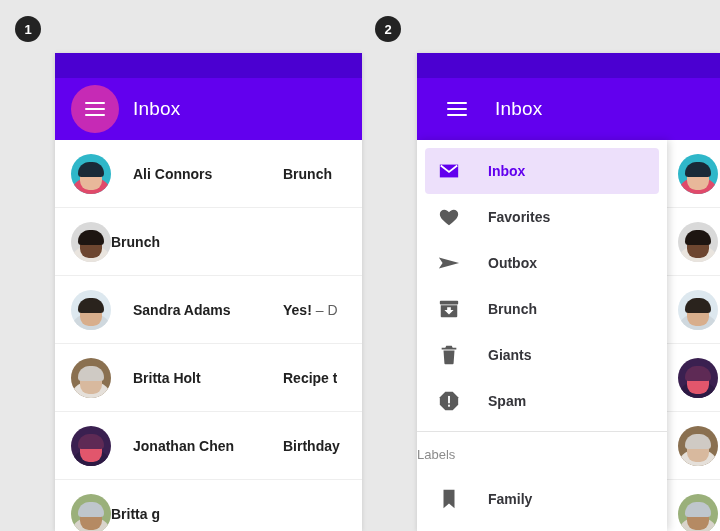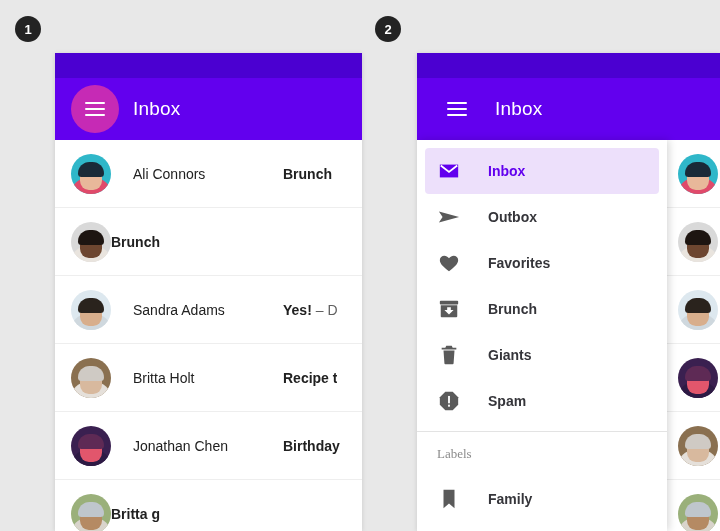--- a/index.html
+++ b/index.html
@@ -147,20 +147,21 @@
     left: 0; bottom: 0;
     border-radius: 16px 16px 0 0;
   }
   .sender {
     font-size: 14px;
     color: #212121;
     margin-left: 22px;
     width: 150px;
     flex: 0 0 auto;
     overflow: hidden;
+    font-weight: bold;
   }
   .subject {
     font-size: 14px;
     font-weight: bold;
     color: #212121;
     overflow: hidden;
   }
   .subject .snippet {
     font-weight: normal;
     color: #5f5f5f;
@@ -232,25 +233,23 @@
   }
   .nav-divider {
     height: 1px;
     background: #e3e3e3;
     margin: 7px 0 0 0;
   }
   .nav-subheader {
     height: 44px;
     display: flex;
     align-items: center;
-    padding-left: 20px;
     font-size: 13px;
     color: #8b8b8b;
     box-sizing: border-box;
-    font-family: Liberation Serif, serif;
   }
 </style>
 </head>
 <body>
 
 <div id="stage">
 
   <div id="badge-1" class="step-badge">1</div>
   <div id="badge-2" class="step-badge">2</div>
 
@@ -401,32 +400,32 @@
             <svg width="22" height="22" viewBox="0 0 24 24">
               <path fill="#6200ee" d="M2 5h20v14H2z"></path>
               <path fill="none" stroke="#fff" stroke-width="2" d="M3 6l9 7 9-7"></path>
             </svg>
           </span>
           <span class="nav-label">Inbox</span>
         </div>
         <div class="nav-item">
           <span class="nav-icon">
             <svg width="22" height="22" viewBox="0 0 24 24">
+              <path fill="#5a5a5a" d="M12 21C6 16.5 2 13 2 8.8 2 5.9 4.3 4 6.9 4c1.9 0 3.7 1 5.1 2.8C13.4 5 15.2 4 17.1 4 19.7 4 22 5.9 22 8.8 22 13 18 16.5 12 21z"></path>
+            </svg>
+          </span>
+          <span class="nav-label">Favorites</span>
+        </div>
+        <div class="nav-item">
+          <span class="nav-icon">
+            <svg width="22" height="22" viewBox="0 0 24 24">
               <path fill="#5a5a5a" d="M1 6l22 6-22 6 4-6z"></path>
             </svg>
           </span>
           <span class="nav-label">Outbox</span>
-        </div>
-        <div class="nav-item">
-          <span class="nav-icon">
-            <svg width="22" height="22" viewBox="0 0 24 24">
-              <path fill="#5a5a5a" d="M12 21C6 16.5 2 13 2 8.8 2 5.9 4.3 4 6.9 4c1.9 0 3.7 1 5.1 2.8C13.4 5 15.2 4 17.1 4 19.7 4 22 5.9 22 8.8 22 13 18 16.5 12 21z"></path>
-            </svg>
-          </span>
-          <span class="nav-label">Favorites</span>
         </div>
         <div class="nav-item">
           <span class="nav-icon">
             <svg width="22" height="22" viewBox="0 0 24 24">
               <rect x="2" y="3" width="20" height="4" rx="1" fill="#5a5a5a"></rect>
               <path fill="#5a5a5a" d="M3 8h18v12a1 1 0 0 1-1 1H4a1 1 0 0 1-1-1z"></path>
               <path fill="#fff" d="M12 18l-5-5h3v-3h4v3h3z"></path>
             </svg>
           </span>
           <span class="nav-label">Brunch</span>

